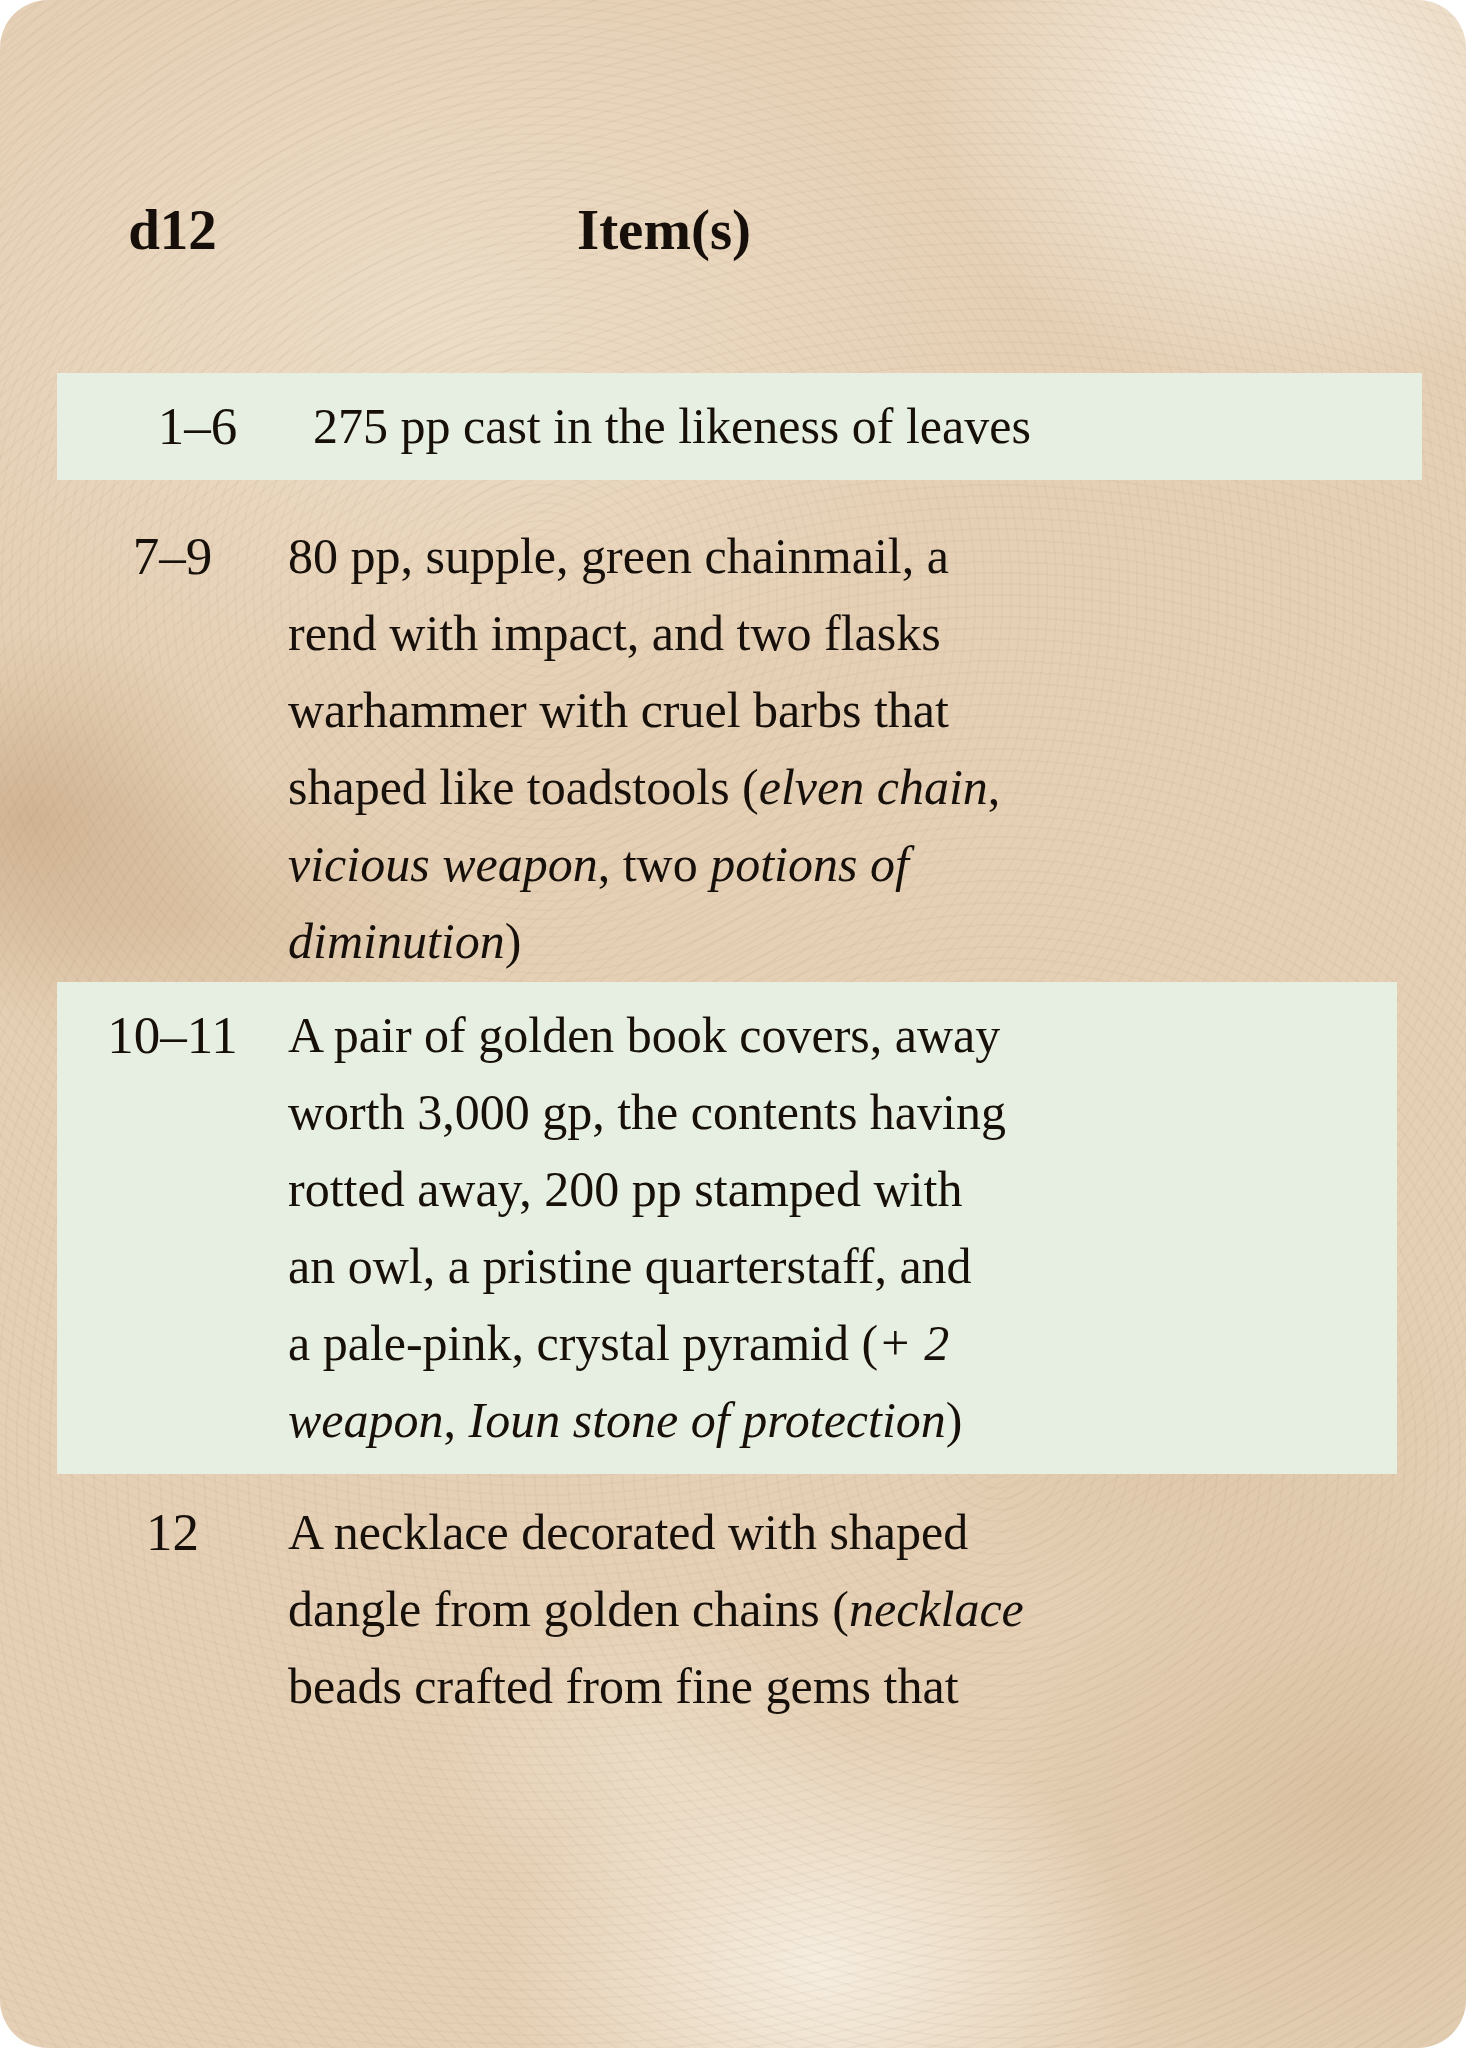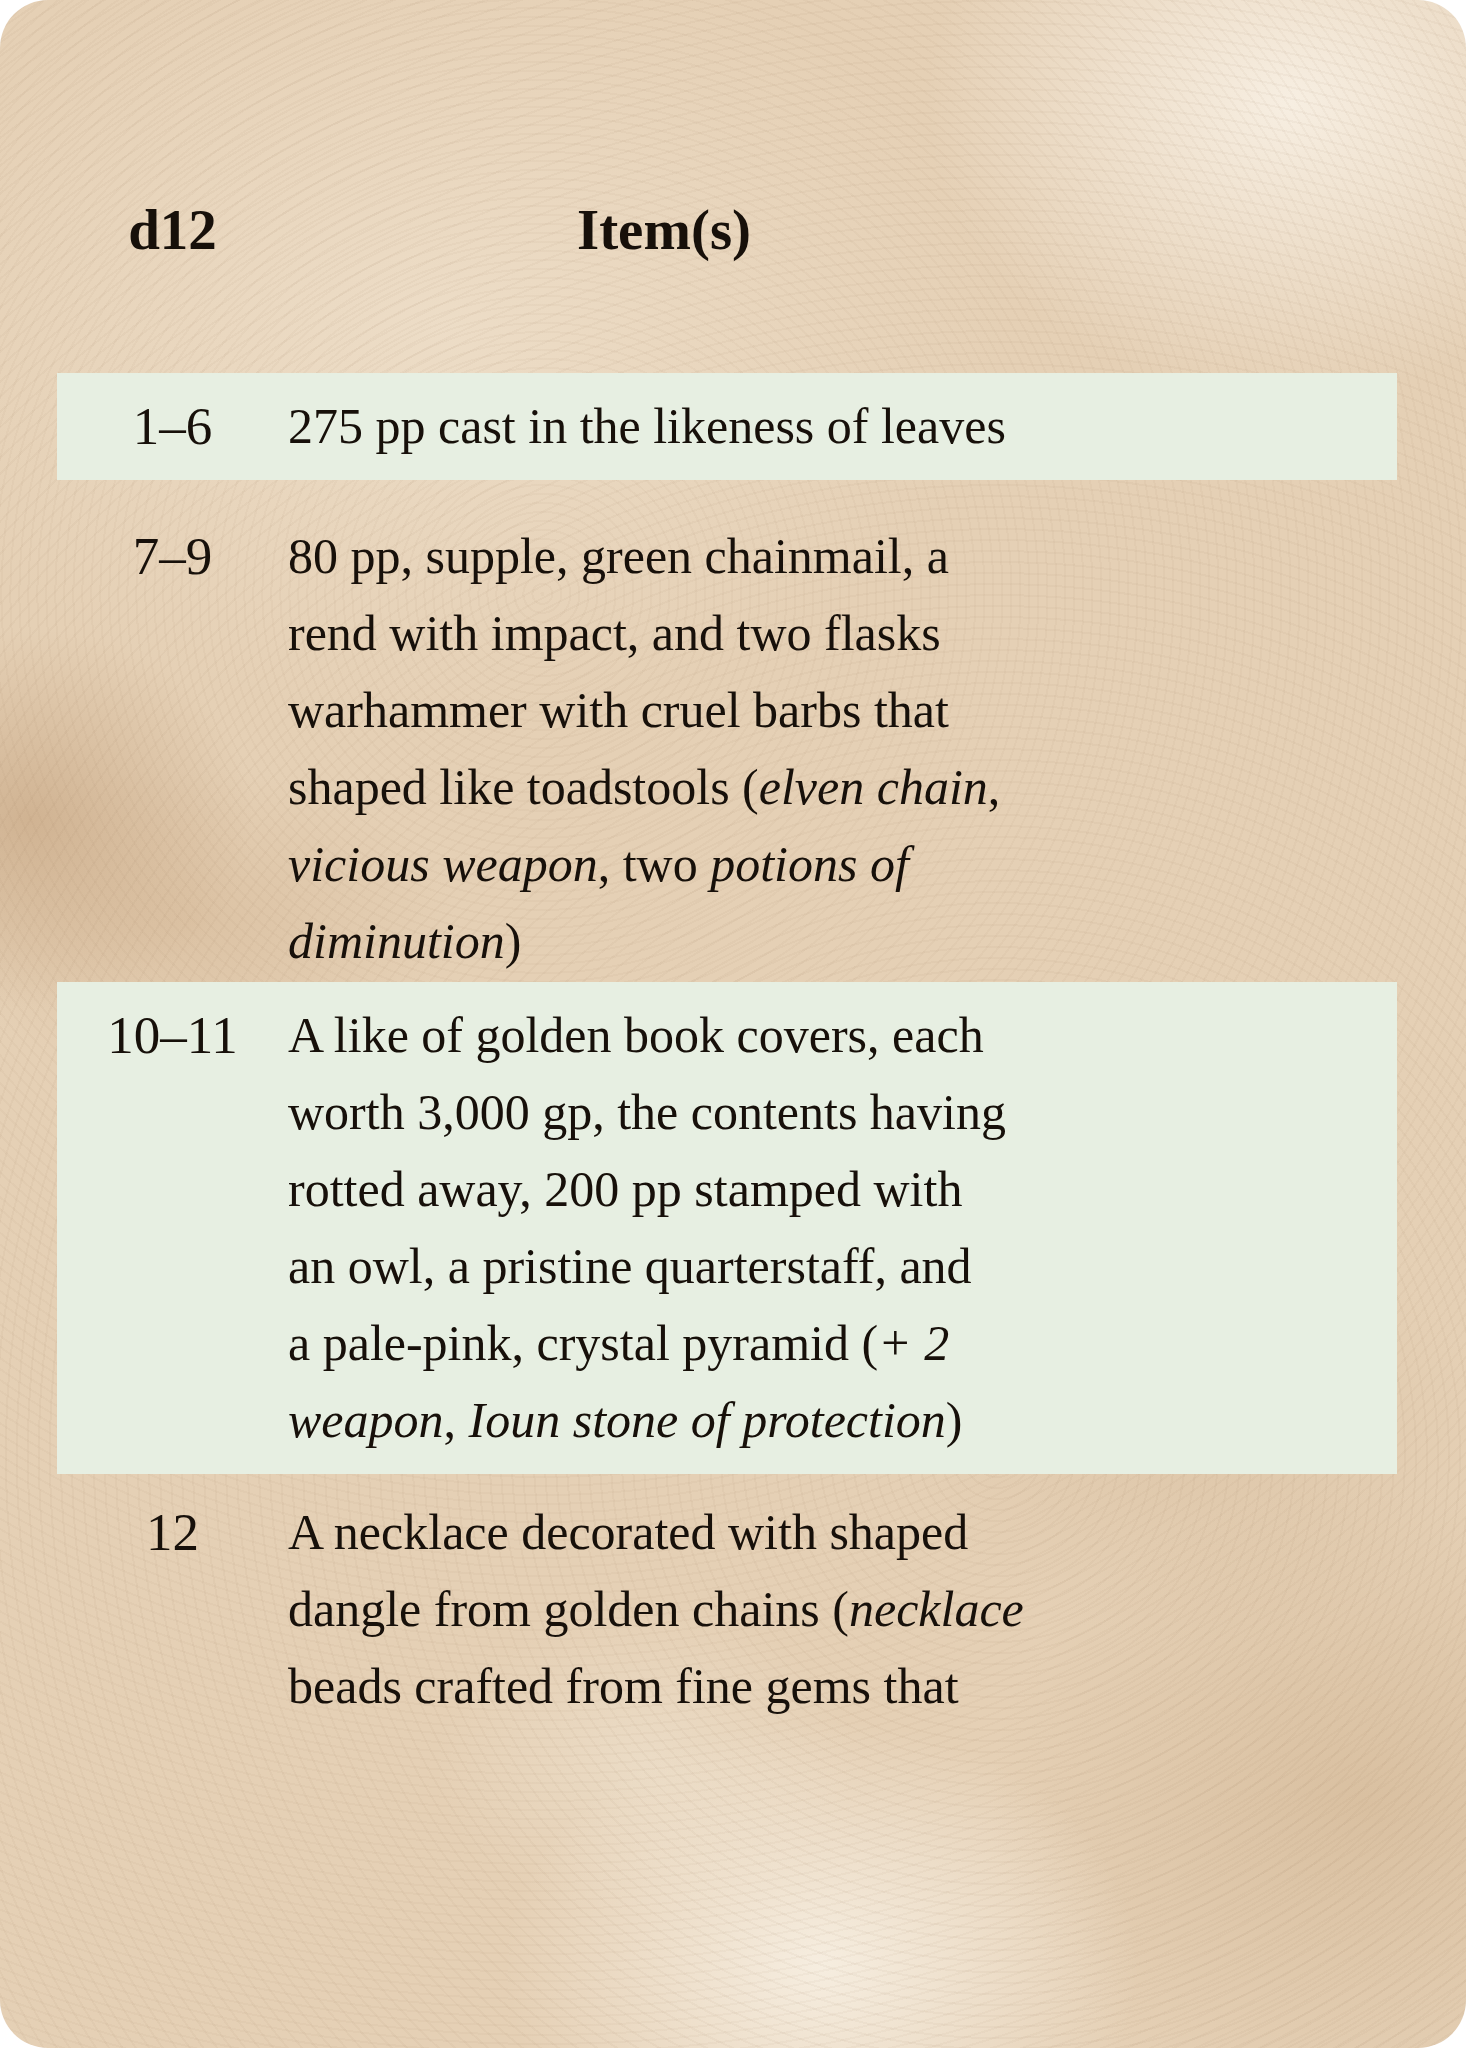--- a/index.html
+++ b/index.html
@@ -75,21 +75,21 @@
   .row .item-cell {
     flex: 1 1 auto;
     font-size: 50px;
     line-height: 77px;
   }
   .item-cell .line { white-space: nowrap; }
   .row.banded {
     background: var(--band, #e7efe2);
     padding: 15px 0;
   }
-  .tbody .row:nth-child(1) { margin-top: 103px; }
+  .tbody .row:nth-child(1) { margin-top: 103px; padding-left: 25px; }
   .tbody .row:nth-child(2) { margin-top: 38px; }
   .tbody .row:nth-child(3) { margin-top: 2px; }
   .tbody .row:nth-child(4) { margin-top: 20px; justify-content: center; }
   i { font-style: italic; }
 </style>
 </head>
 <body>
 
 <div class="card" style="--parchment: #e5d0b5; --band: #e7efe2; --ink: #17100a;">
   <div class="loot-table">
@@ -111,21 +111,21 @@
             <div class="line"><span>rend with impact, and two flasks</span></div>
             <div class="line"><span>warhammer with cruel barbs that</span></div>
             <div class="line"><span>shaped like toadstools (</span><i>elven chain</i><span>,</span></div>
             <div class="line"><i>vicious weapon</i><span>, two </span><i>potions of</i></div>
             <div class="line"><i>diminution</i><span>)</span></div>
           </div>
         </div>
         <div class="row banded">
           <div class="dice-cell">10–11</div>
           <div class="item-cell">
-            <div class="line"><span>A like of golden book covers, each</span></div>
+            <div class="line"><span>A pair of golden book covers, away</span></div>
             <div class="line"><span>worth 3,000 gp, the contents having</span></div>
             <div class="line"><span>rotted away, 200 pp stamped with</span></div>
             <div class="line"><span>an owl, a pristine quarterstaff, and</span></div>
             <div class="line"><span>a pale-pink, crystal pyramid (</span><i>+ 2</i></div>
             <div class="line"><i>weapon</i><span>, </span><i>Ioun stone of protection</i><span>)</span></div>
           </div>
         </div>
         <div class="row">
           <div class="dice-cell">12</div>
           <div class="item-cell">

